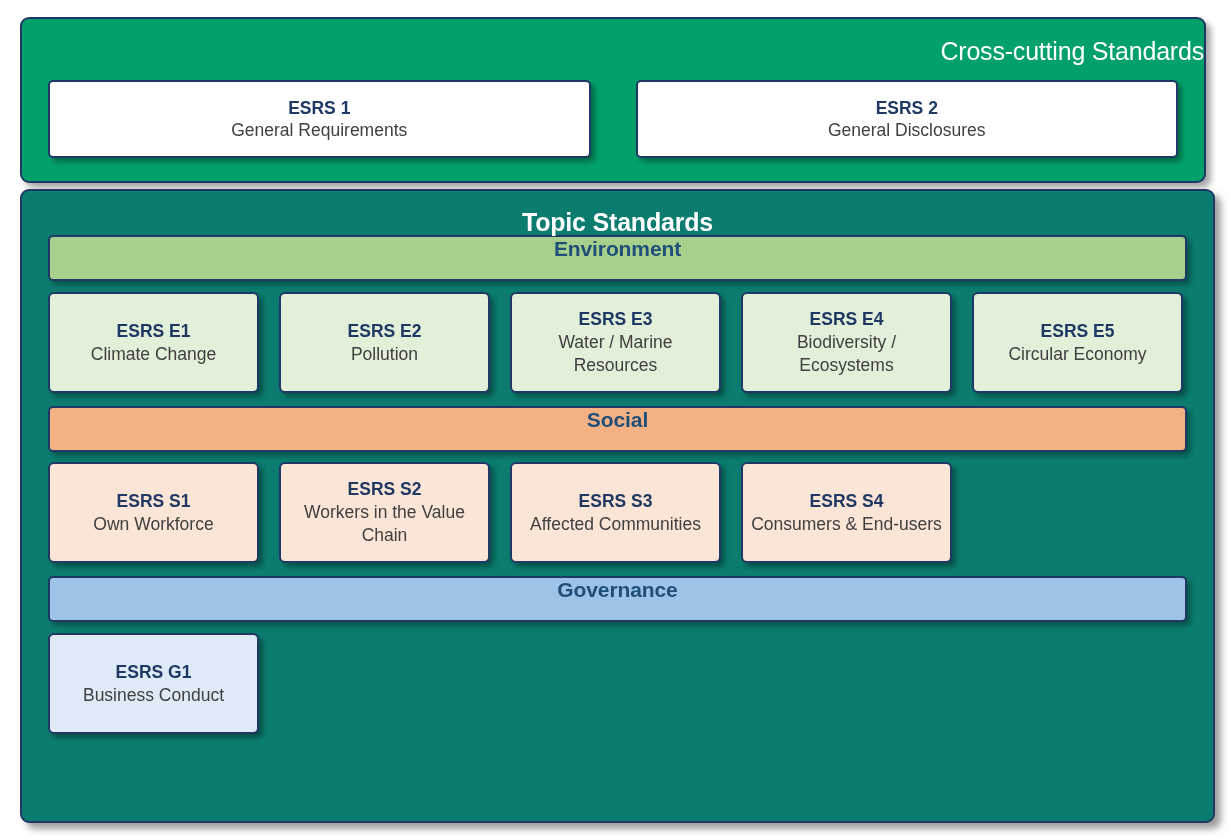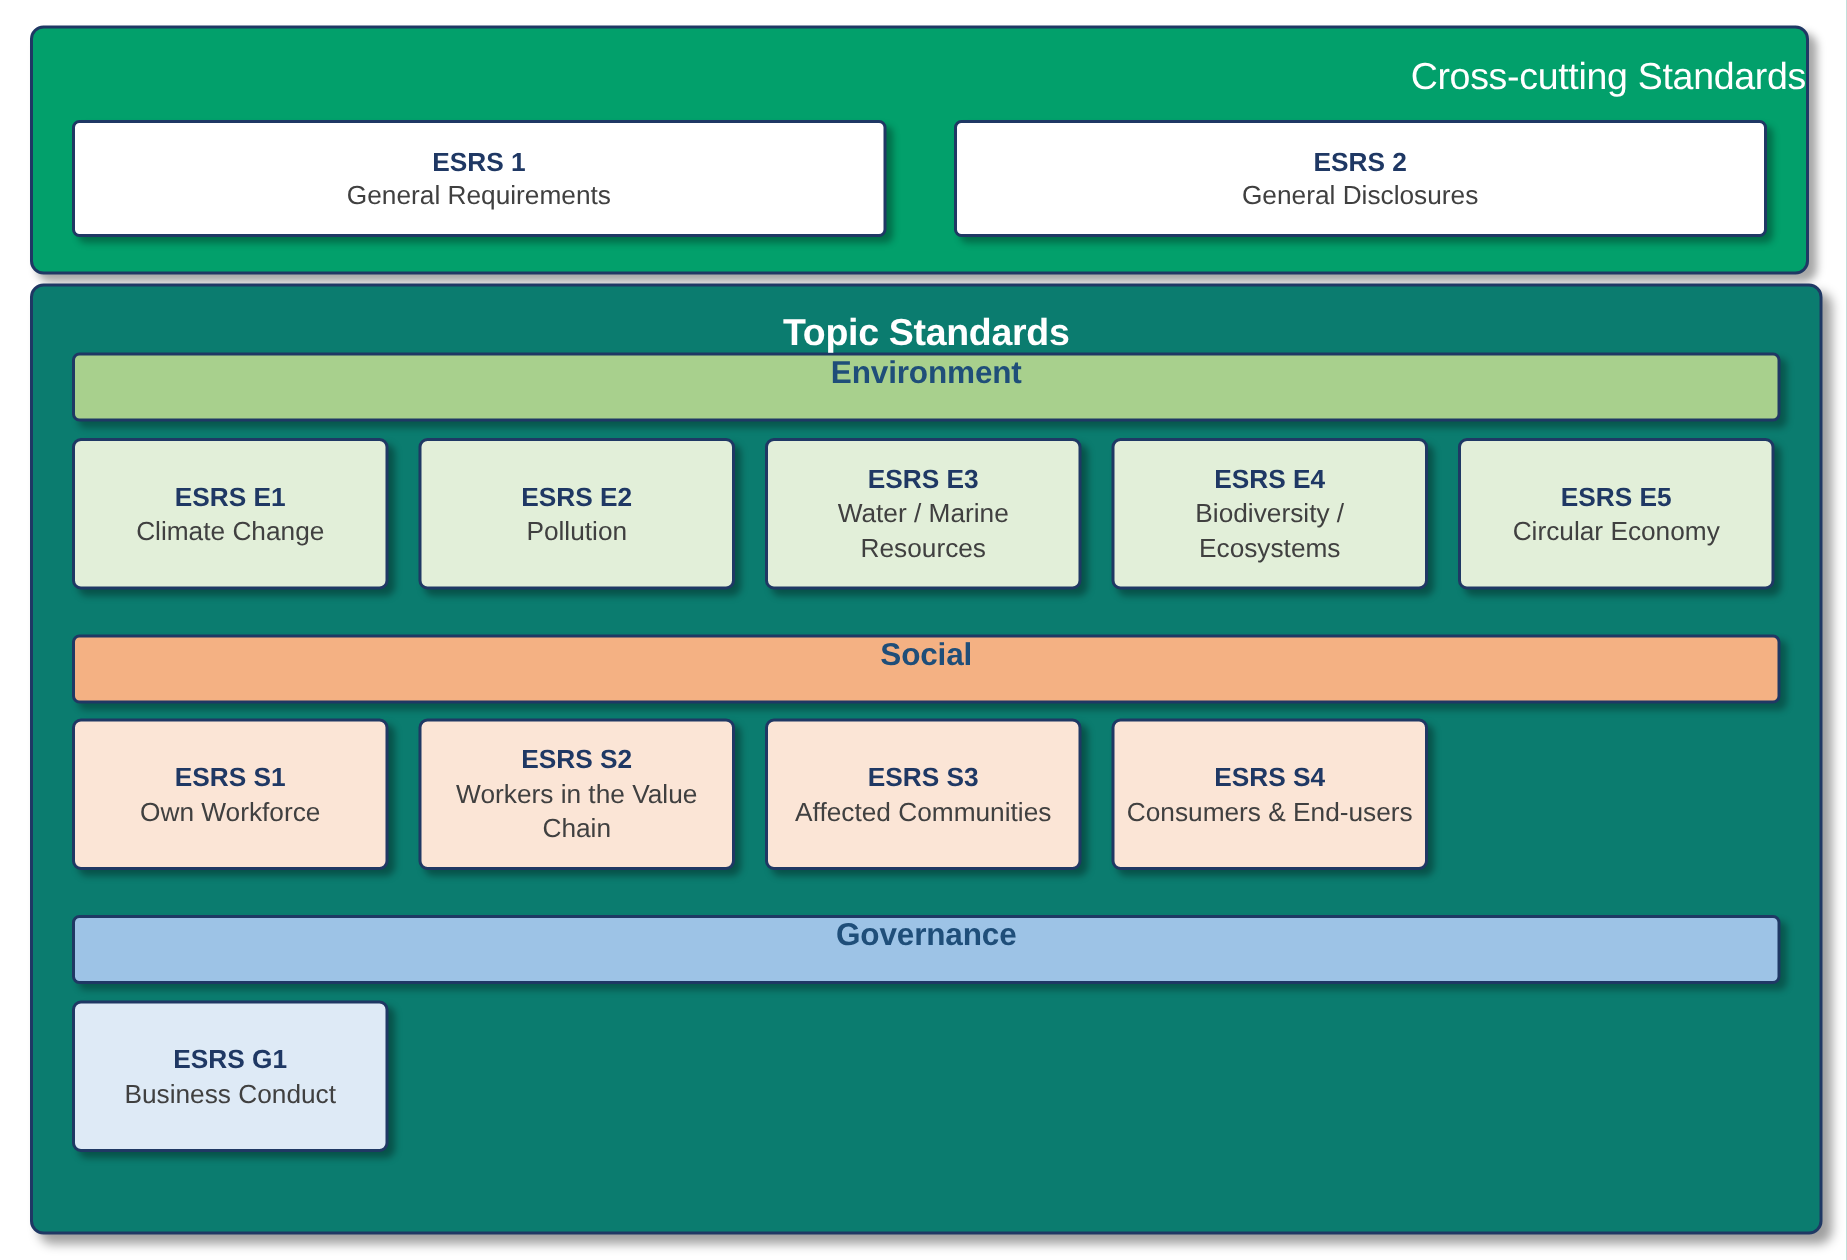--- a/index.html
+++ b/index.html
@@ -92,21 +92,21 @@
     font-weight: bold;
     text-align: center;
     line-height: 1;
     padding-top: 19px;
     letter-spacing: -0.2px;
   }
 
   .pillar {
     padding: 0 26px;
   }
-  .pillar + .pillar { margin-top: 30px; }
+  .pillar + .pillar { margin-top: 13px; }
 
   .band {
     height: 46px;
     border: 2px solid #1F3864;
     border-radius: 5px;
     box-shadow: 4px 4px 5px rgba(0,0,0,0.3);
     display: flex;
     justify-content: center;
   }
   .band-label {

